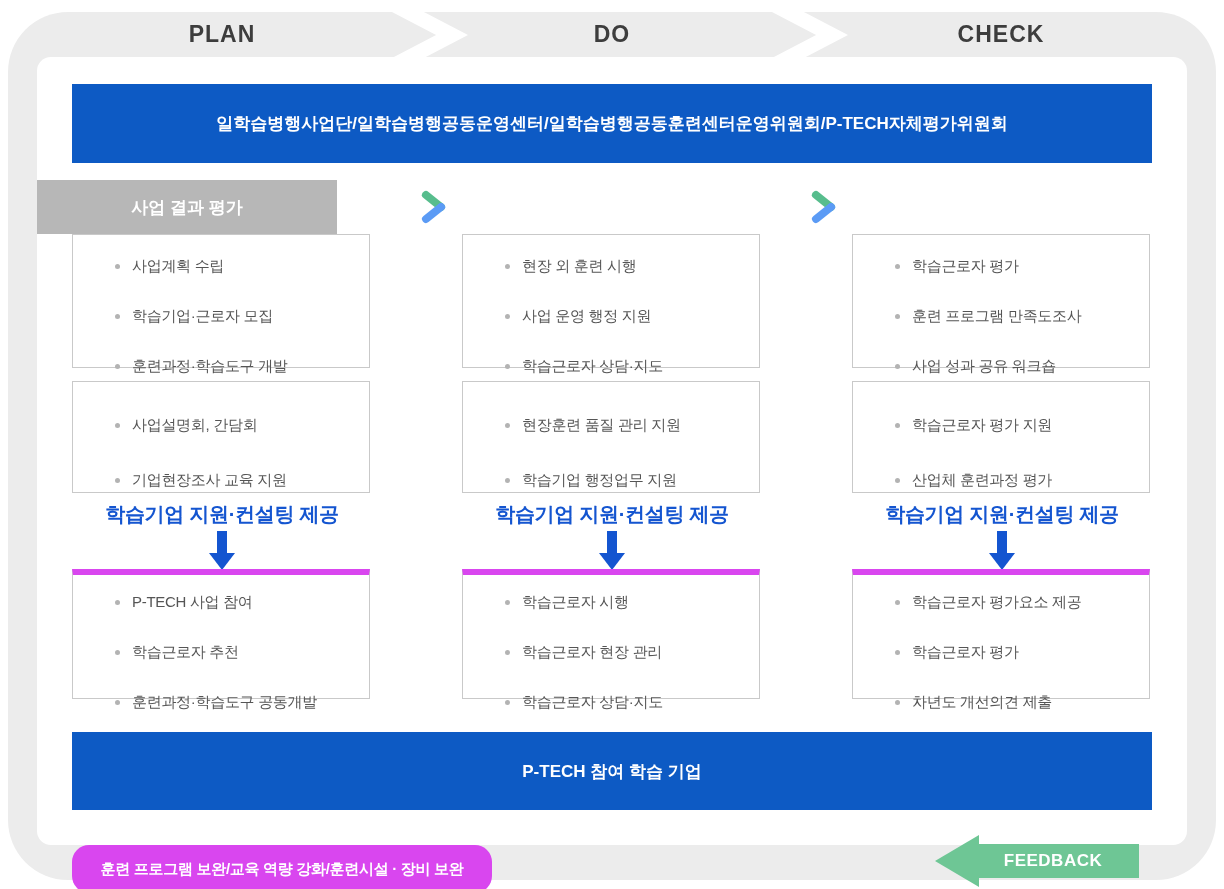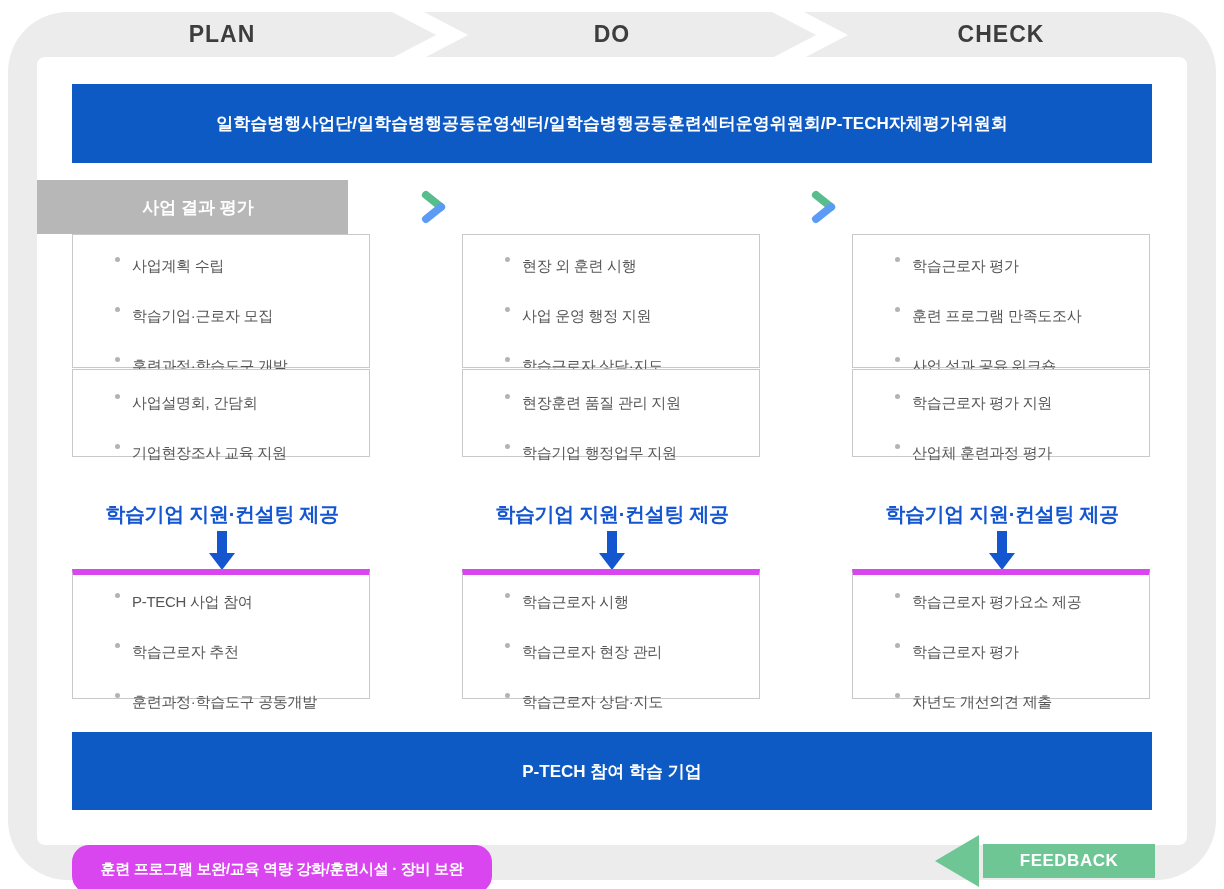--- a/index.html
+++ b/index.html
@@ -22,48 +22,48 @@
   .phase-check{left:901px;}
   .phase-sep{
     position:absolute;top:12px;height:46px;width:76px;background:#ffffff;
     clip-path:polygon(0 0,42% 0,100% 50%,42% 100%,0 100%,58% 50%);
   }
   .sep1{left:392px;}
   .sep2{left:772px;}
   
   .card{
     position:absolute;left:37px;top:57px;width:1150px;height:788px;
-    background:#ffffff;border-radius:8px;text-decoration:underline;
+    background:#ffffff;border-radius:14px;text-decoration:underline;
   }
   .banner{
     position:absolute;left:35px;width:1080px;background:#0d5ac4;
     display:flex;align-items:center;justify-content:center;
     color:#ffffff;font-weight:bold;font-size:17px;text-align:center;
   }
   .banner-top{top:27px;height:79px;}
   .banner-bottom{top:675px;height:78px;}
   .col{position:absolute;top:0;width:300px;height:100%;}
-  .col1{left:35px;} .col2{left:425px;} .col3{left:815px;padding-left:11px;}
+  .col1{left:35px;} .col2{left:425px;} .col3{left:815px;}
   .col-header{
     position:absolute;left:0;top:123px;width:300px;height:54px;
     background:#b7b7b7;color:#ffffff;font-weight:bold;font-size:17px;
     display:flex;align-items:center;justify-content:center;
   }
   .hdr-chevron{position:absolute;top:133px;width:34px;height:34px;}
   .chv1{left:381px;} .chv2{left:771px;}
   .box{
     position:absolute;left:0;width:298px;background:#ffffff;
     border:1px solid #c9c9c9;
     display:flex;flex-direction:column;justify-content:center;
     box-sizing:border-box;padding-left:42px;
   }
   .box-top{top:177px;height:134px;}
-  .box-mid{top:312px;height:88px;}
+  .box-mid{top:324px;height:112px;}
   .box-bottom{top:512px;height:130px;border-top:6px solid #d946ef;}
-  .bullet{display:flex;height:32px;margin-top:31px;}
+  .bullet{display:flex;align-items:center;height:32px;margin-top:31px;}
   .bullet .dot{
     width:5px;height:5px;border-radius:50%;background:#b3b3b3;
     margin-right:12px;flex:0 0 auto;
   }
   .bullet .txt{font-size:15px;color:#555555;letter-spacing:-0.3px;}
   .support-label{
     position:absolute;left:0;top:444px;width:300px;text-align:center;
     color:#1455d0;font-weight:bold;font-size:20px;letter-spacing:-0.3px;
   }
   .down-arrow{position:absolute;left:137px;top:474px;width:26px;height:40px;}
@@ -82,21 +82,21 @@
     display:flex;align-items:center;justify-content:center;
     color:#ffffff;font-weight:bold;font-size:15px;letter-spacing:-0.3px;
   }
   .feedback-arrow{position:absolute;left:935px;top:835px;width:216px;height:52px;}
   .feedback-arrow .fb-head{
     position:absolute;left:0;top:0;width:0;height:0;
     border-top:26px solid transparent;border-bottom:26px solid transparent;
     border-right:44px solid #6ec695;
   }
   .feedback-arrow .fb-shaft{
-    position:absolute;left:48px;top:9px;width:172px;height:34px;background:#6ec695;
+    position:absolute;left:32px;top:9px;width:172px;height:34px;background:#6ec695;
     display:flex;align-items:center;justify-content:center;
     color:#ffffff;font-weight:bold;font-size:17px;letter-spacing:0.5px;
   }
 </style>
 </head>
 <body>
 
 <div class="track"></div>
 <div class="phase-sep sep1"></div>
 <div class="phase-sep sep2"></div>

